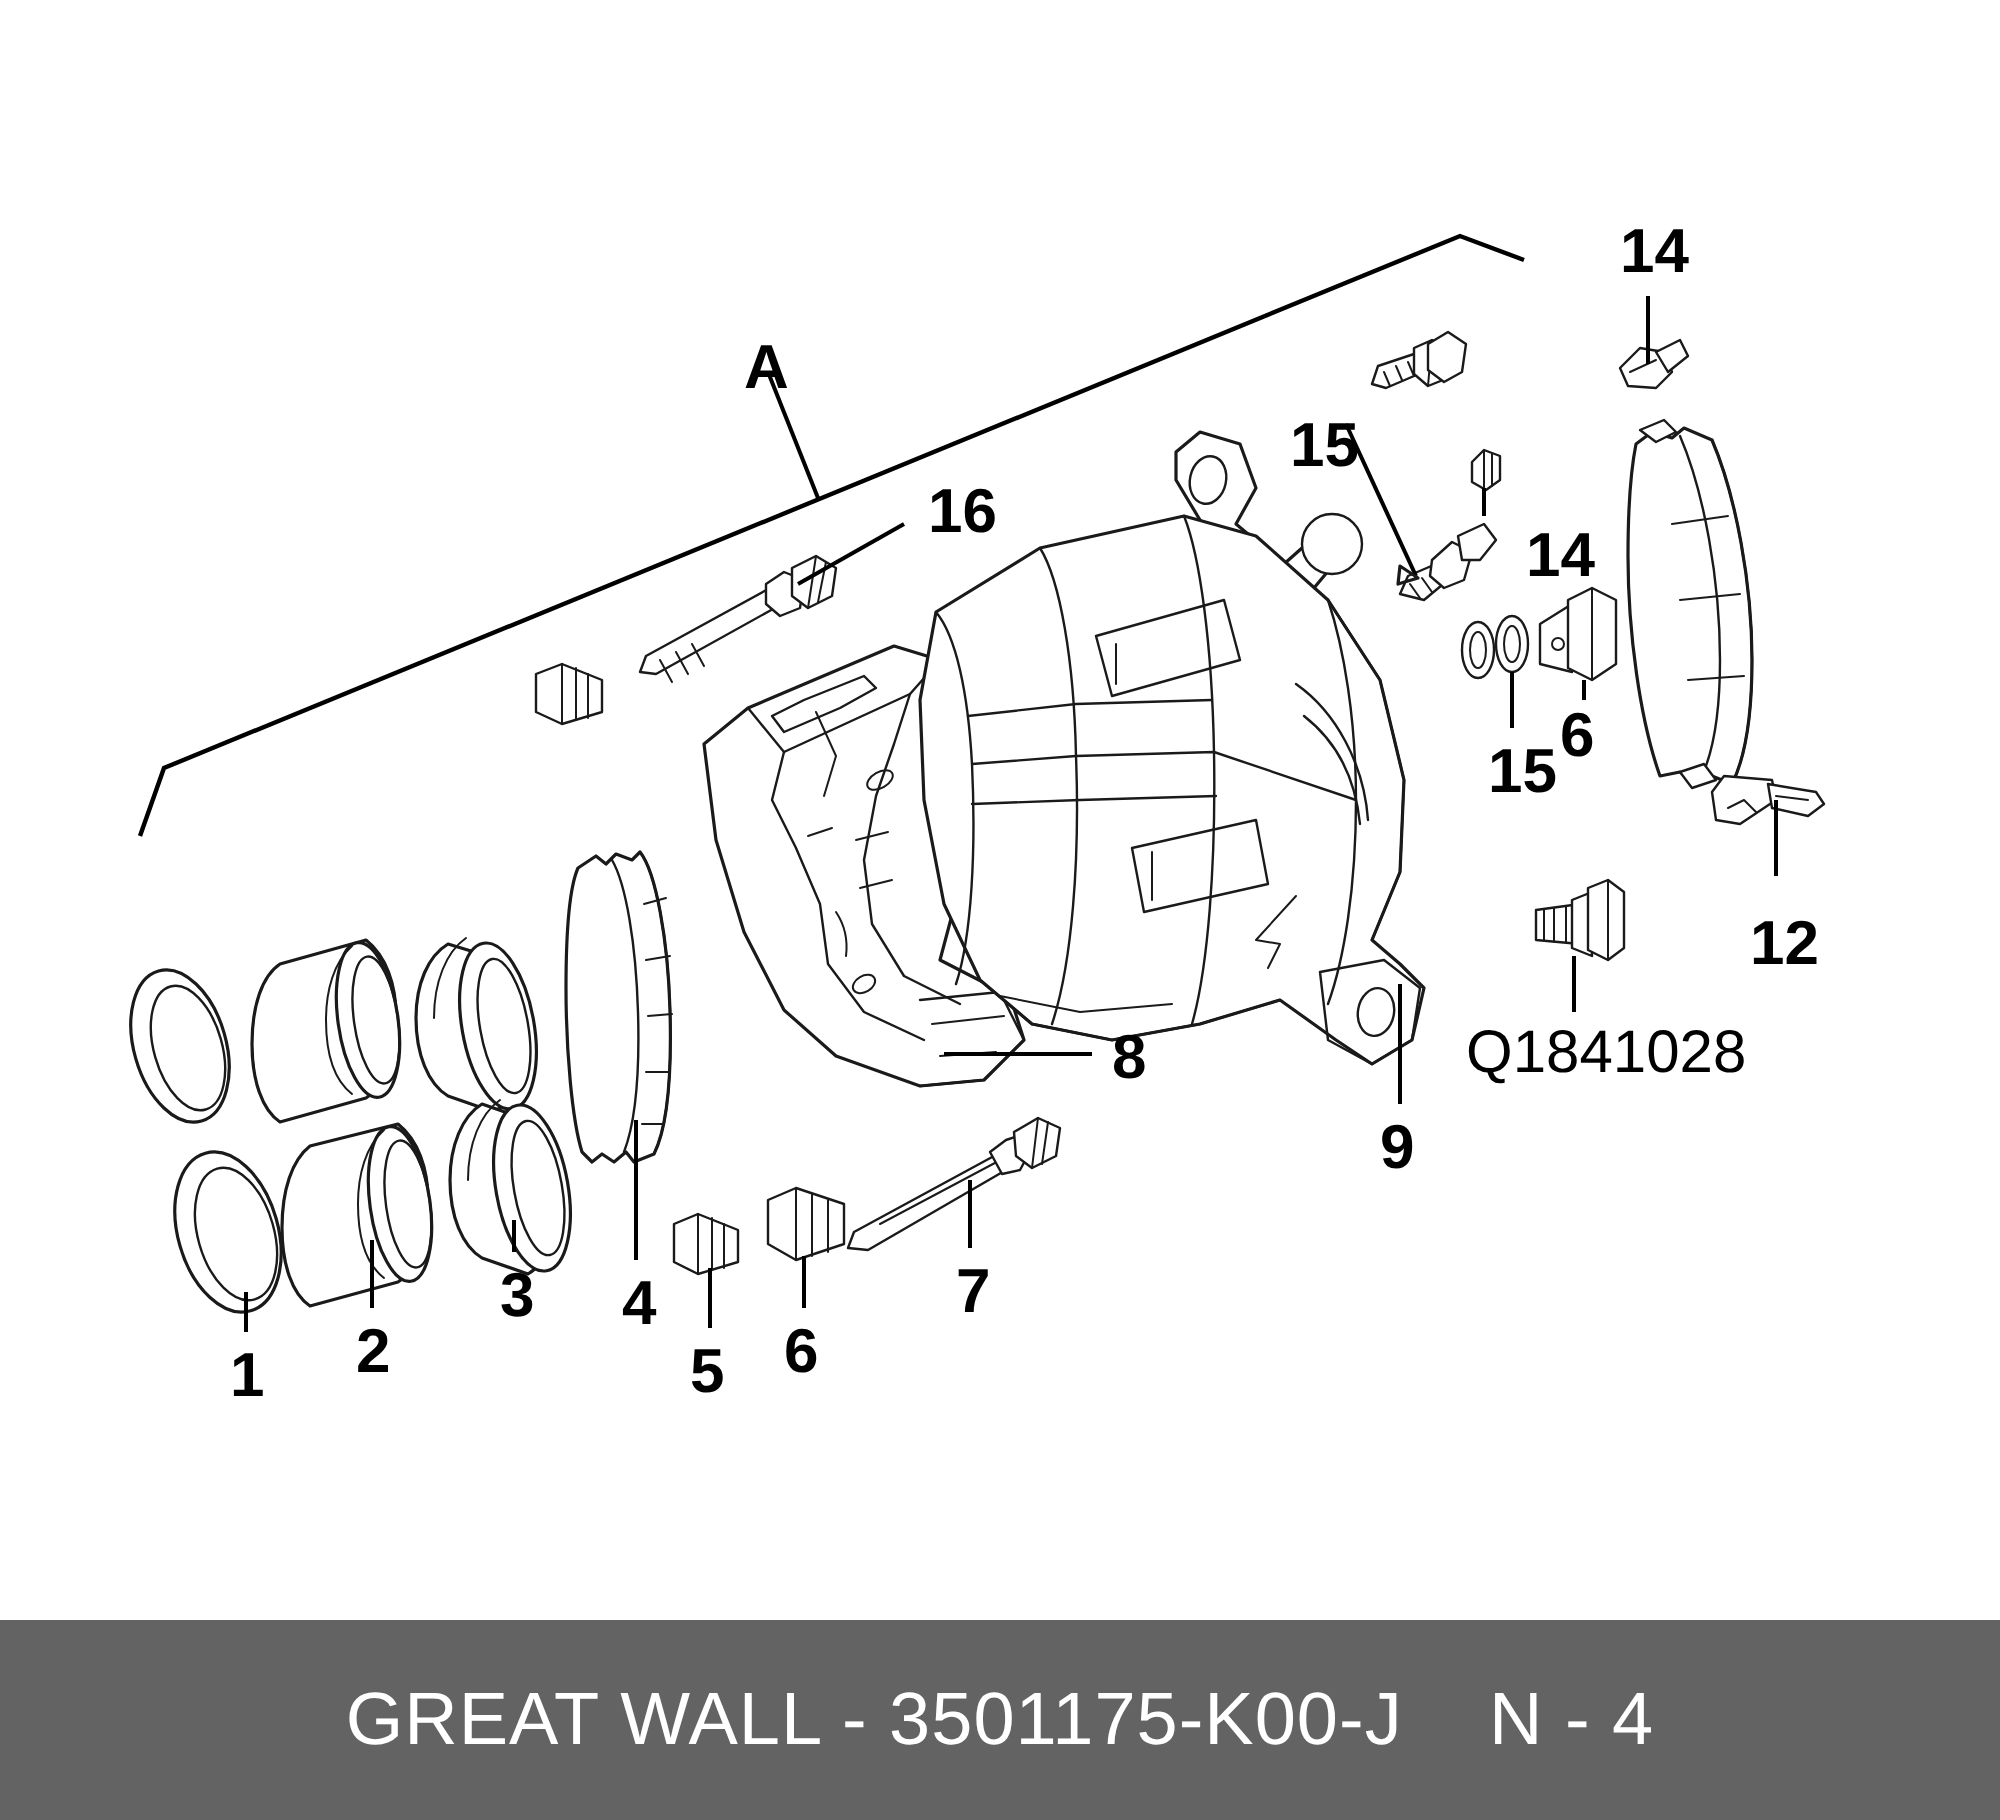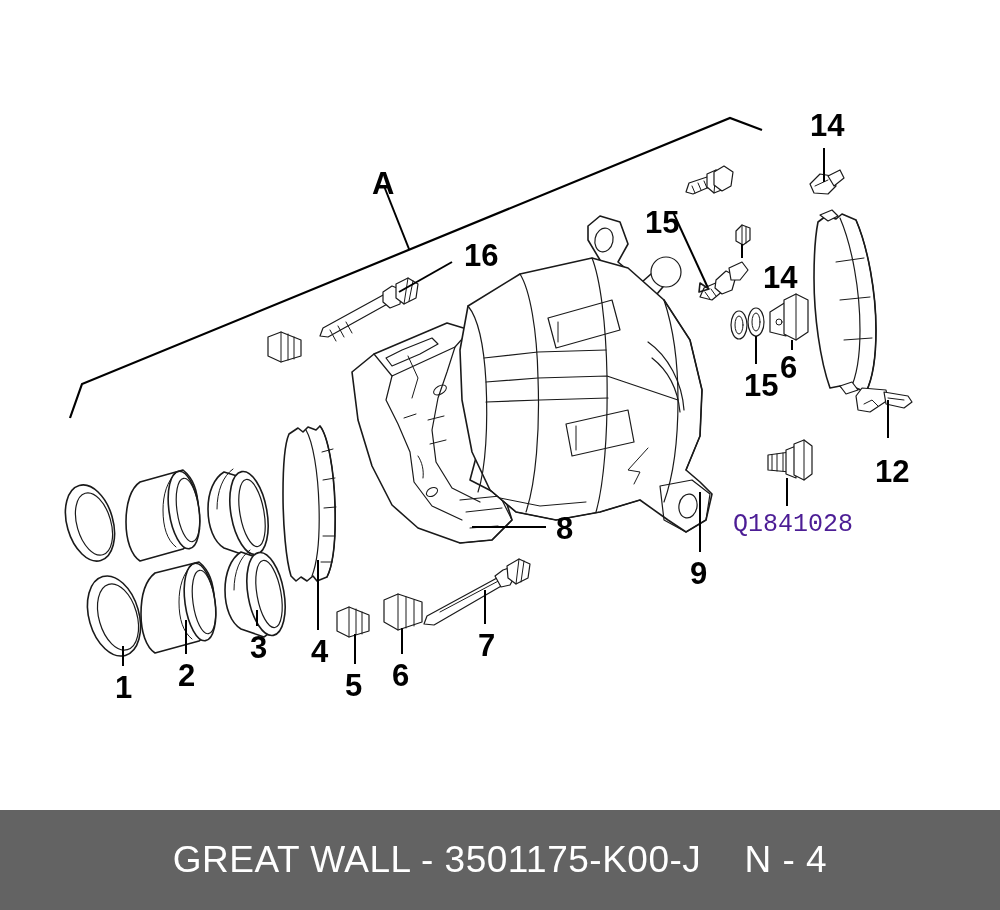--- a/index.html
+++ b/index.html
@@ -28,24 +28,24 @@
     font-family:"Liberation Sans", sans-serif;
     font-weight:bold;
     font-size:31px;
     color:#000;
     line-height:1;
     white-space:nowrap;
     user-select:none;
   }
   .lbl-code{
     position:absolute;
-    font-family:Liberation Mono, monospace;
+    font-family:Liberation Sans, sans-serif;
     font-weight:normal;
-    font-size:25px;
-    color:#4c1d95;
+    font-size:30px;
+    color:#000000;
     line-height:1;
     white-space:nowrap;
   }
   #footer-band{
     position:absolute;left:0;top:810px;width:1000px;height:100px;
     background:#636363;
   }
   #footer-text{
     position:absolute;left:0;top:0;width:1000px;height:100px;
     display:flex;align-items:center;justify-content:center;

